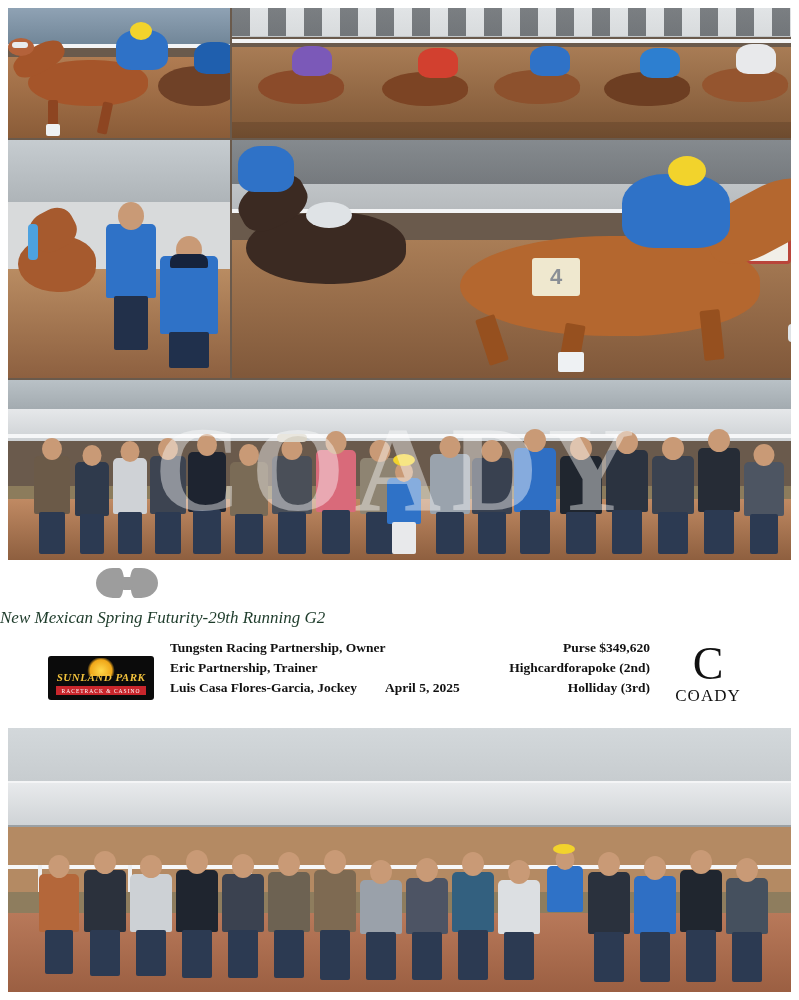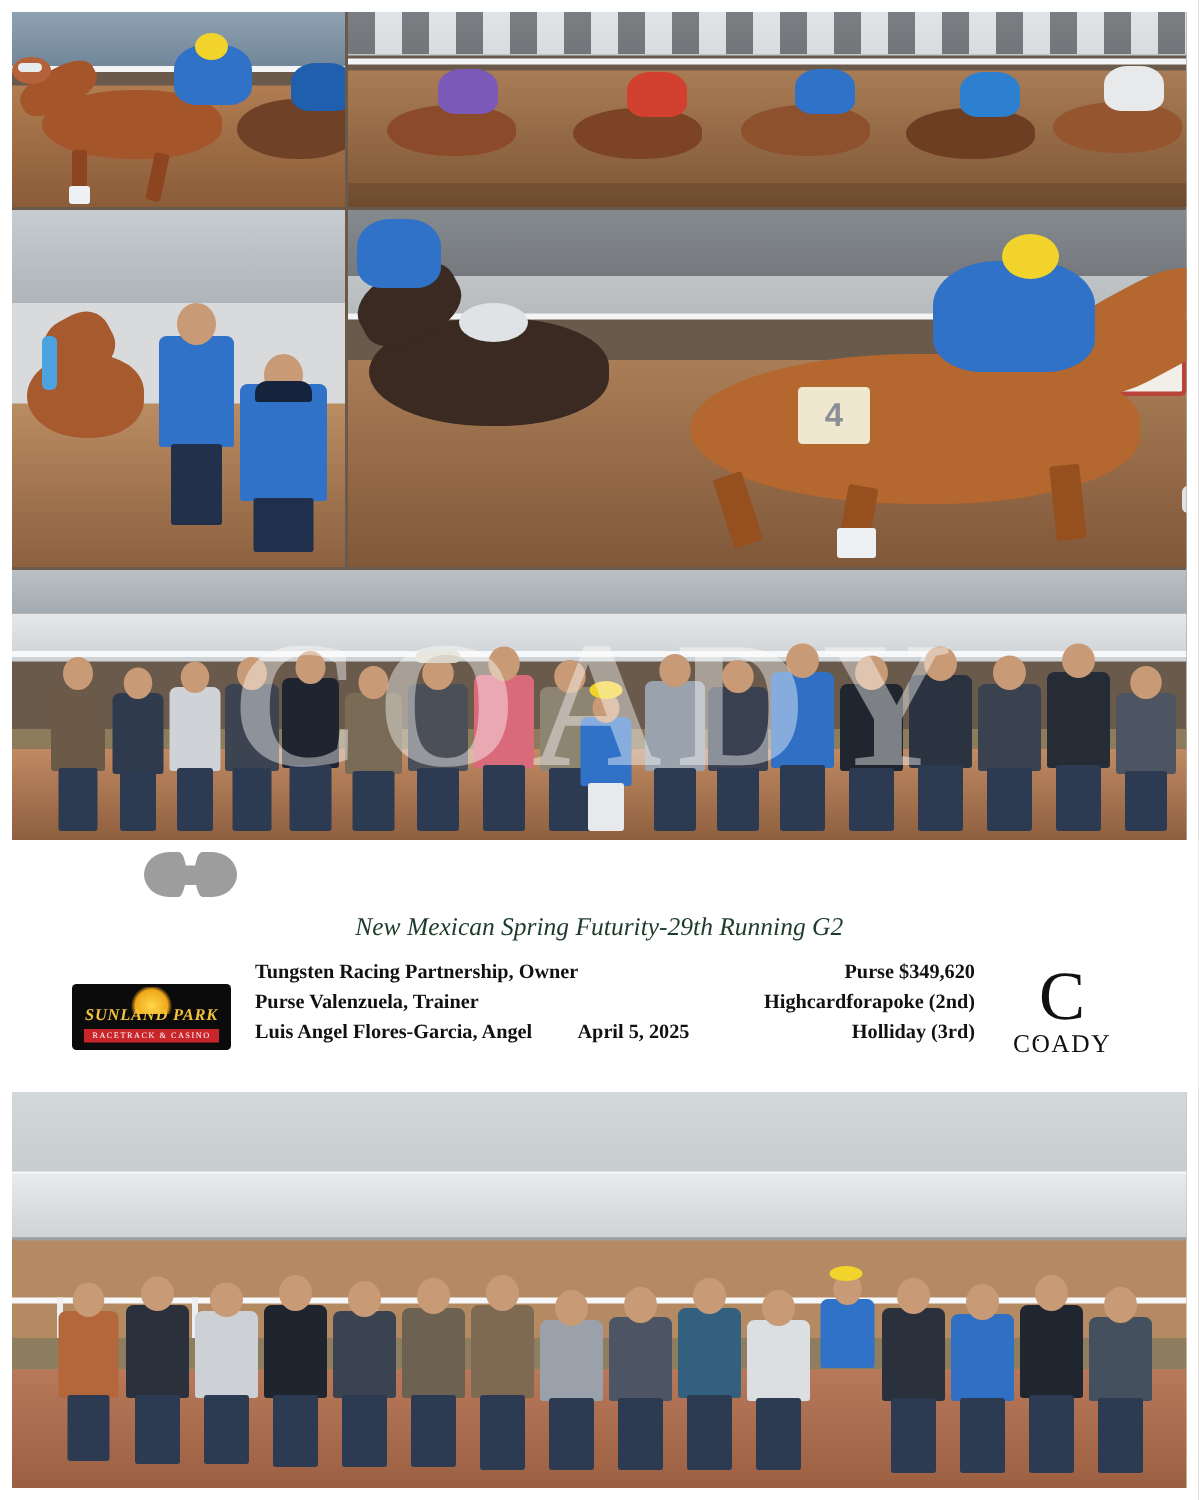--- a/index.html
+++ b/index.html
@@ -163,21 +163,20 @@
     left: 0; right: 0; top: 4px;
     text-align: center;
     font-size: 38px;
     letter-spacing: 2px;
     color: #1b1b1b;
     font-family: "Liberation Serif", serif;
   }
   .race-name {
     position: absolute;
     left: 0; right: 0; top: 48px;
-    text-align: center;
     font-style: italic;
     font-size: 17px;
     color: #1d3b2a;
   }
 
   .details {
     position: absolute;
     left: 170px; top: 78px;
     width: 480px;
     font-size: 13.5px;
@@ -499,26 +498,26 @@
 
     <div class="race-name">New Mexican Spring Futurity-29th Running G2</div>
 
     <div class="details">
       <div class="drow">
         <span class="dleft">Tungsten Racing Partnership, Owner</span>
         <span class="dmid"></span>
         <span class="dright">Purse $349,620</span>
       </div>
       <div class="drow">
-        <span class="dleft">Purse Valenzuela, Trainer</span>
+        <span class="dleft">Eric Partnership, Trainer</span>
         <span class="dmid"></span>
         <span class="dright">Highcardforapoke (2nd)</span>
       </div>
       <div class="drow">
-        <span class="dleft">Luis Angel Flores-Garcia, Angel</span>
+        <span class="dleft">Luis Casa Flores-Garcia, Jockey</span>
         <span class="dmid">April 5, 2025</span>
         <span class="dright">Holliday (3rd)</span>
       </div>
     </div>
 
     <div class="sunland">
       <div class="starburst"></div>
       <div class="sp-name">SUNLAND PARK</div>
       <div class="sp-sub">RACETRACK &amp; CASINO</div>
     </div>

